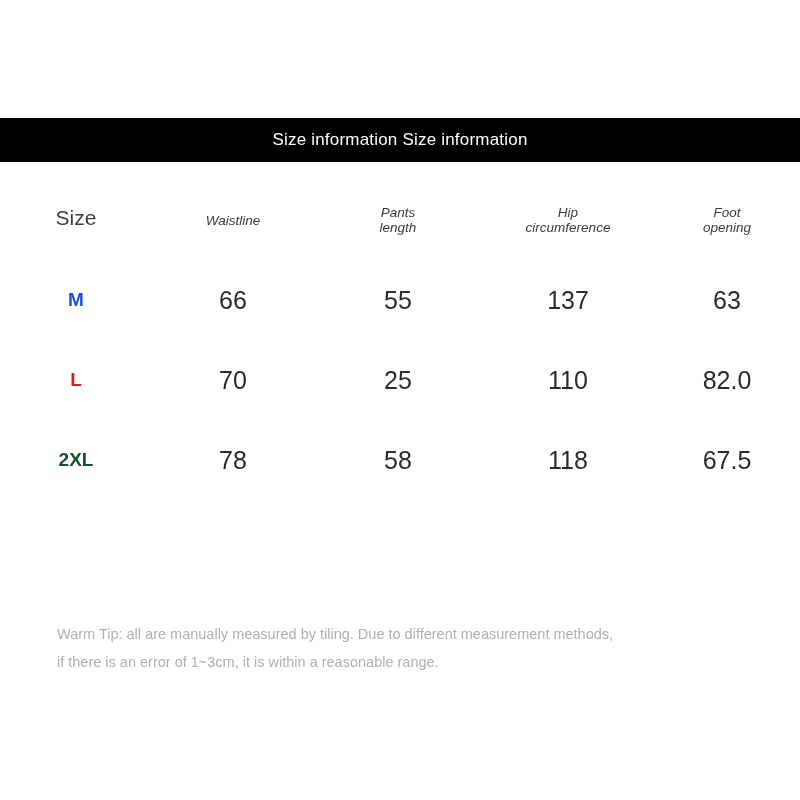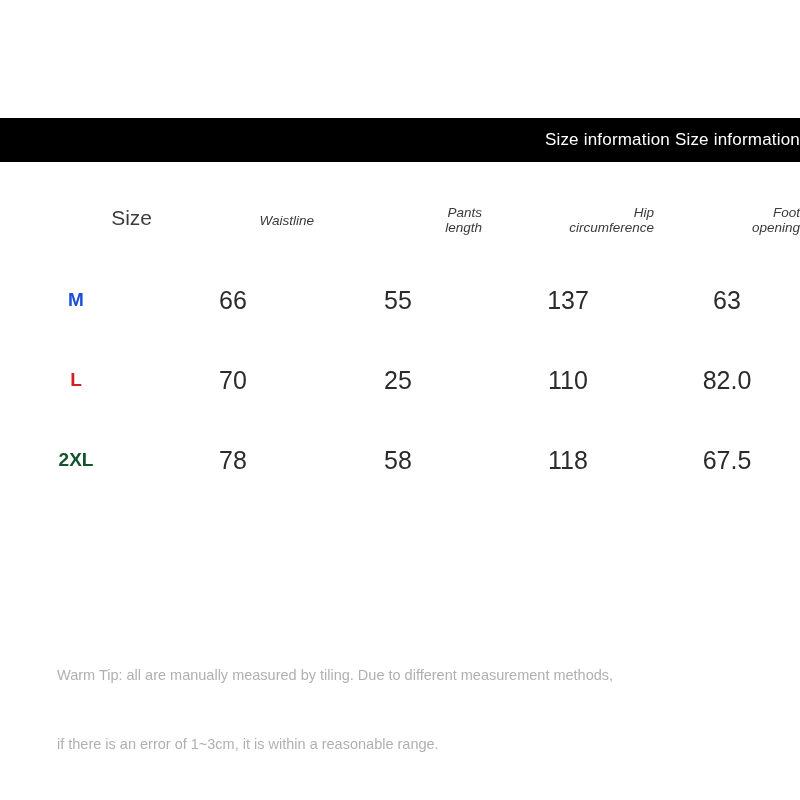--- a/index.html
+++ b/index.html
@@ -25,21 +25,21 @@
   
   .banner {
     position: absolute;
     left: 0;
     top: 118px;
     width: 800px;
     height: 44px;
     background: #000000;
     display: flex;
     align-items: center;
-    justify-content: flex-end;
+    justify-content: center;
   }
   .banner-title {
     color: #ffffff;
     font-size: 17px;
     letter-spacing: 0.2px;
     font-family: "Liberation Sans", sans-serif;
   }
 
   
   .table-wrap {
@@ -57,21 +57,21 @@
   table.size-table col.c1 { width: 162px; }
   table.size-table col.c2 { width: 168px; }
   table.size-table col.c3 { width: 172px; }
   table.size-table col.c4 { width: 146px; }
 
   thead th {
     font-weight: normal;
     vertical-align: middle;
     padding: 0;
     height: 76px;
-    text-align: right;
+    text-align: center;
     color: #3a3a3a;
   }
   th.h-size {
     font-size: 21px;
     color: #3c3c3c;
     padding-bottom: 4px;
   }
   th.h-col {
     font-size: 13.5px;
     line-height: 15px;
@@ -98,21 +98,21 @@
   .tip {
     position: absolute;
     left: 57px;
     top: 620px;
     width: 700px;
     font-size: 14.5px;
     line-height: 28px;
     color: #b0b0b0;
     font-family: "Liberation Sans", sans-serif;
   }
-  .tip span { display: block; margin-top: 41px; }
+  .tip span { display: block; }
 </style>
 </head>
 <body>
 
 <div class="page">
 
   <div class="banner">
     <div class="banner-title">Size information Size information</div>
   </div>
 

